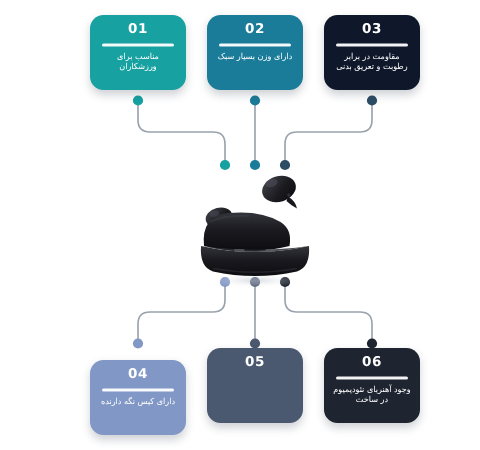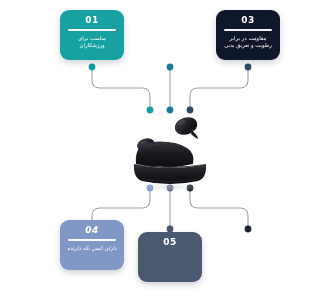--- a/index.html
+++ b/index.html
@@ -68,21 +68,21 @@
     direction: rtl;
     padding: 0 2px;
     word-break: break-word;
   }
 
   
   .card-01 { left: 40px;  top: 10px; }
   .card-02 { left: 118px; top: 10px; }
   .card-03 { left: 196px; top: 10px; }
   
-  .card-04 { left: 40px;  top: 220px; font-style: italic; }
+  .card-04 { left: 40px;  top: 240px; }
   .card-05 { left: 118px; top: 232px; gap: 39px; }
   .card-06 { left: 196px; top: 232px; }
 
   
   .product {
     position: absolute;
     left: 100px;
     top: 108px;
     width: 100px;
     height: 84px;
@@ -170,33 +170,43 @@
 
     <path d="M 22 71 q 28 5 56 0" fill="none" stroke="#3a3a44" stroke-width="1" opacity="0.45"></path>
   </svg>
 
   <div class="card card-01" style="background:#17a1a1">
     <div class="card-number">01</div>
     <div class="card-divider"></div>
     <div class="card-text">مناسب برای ورزشکاران</div>
   </div>
 
+  <div class="card card-02" style="background:#1b7c99">
+    <div class="card-number">02</div>
+    <div class="card-divider"></div>
+    <div class="card-text">دارای وزن بسیار سبک</div>
+  </div>
 
   <div class="card card-03" style="background:#0f172a">
     <div class="card-number">03</div>
     <div class="card-divider"></div>
     <div class="card-text">مقاومت در برابر رطوبت و تعریق بدنی</div>
   </div>
 
   <div class="card card-04" style="background:#8197c6">
     <div class="card-number">04</div>
     <div class="card-divider"></div>
     <div class="card-text">دارای کیس نگه دارنده</div>
   </div>
 
   <div class="card card-05" style="background:#4a5870">
     <div class="card-number">05</div>
     <div class="card-divider"></div>
     <div class="card-text">ضد حساسیت زایی</div>
   </div>
 
+  <div class="card card-06" style="background:#1e2430">
+    <div class="card-number">06</div>
+    <div class="card-divider"></div>
+    <div class="card-text">وجود آهنربای نئودیمیوم در ساخت</div>
+  </div>
 
 </div>
 
 </body></html>

